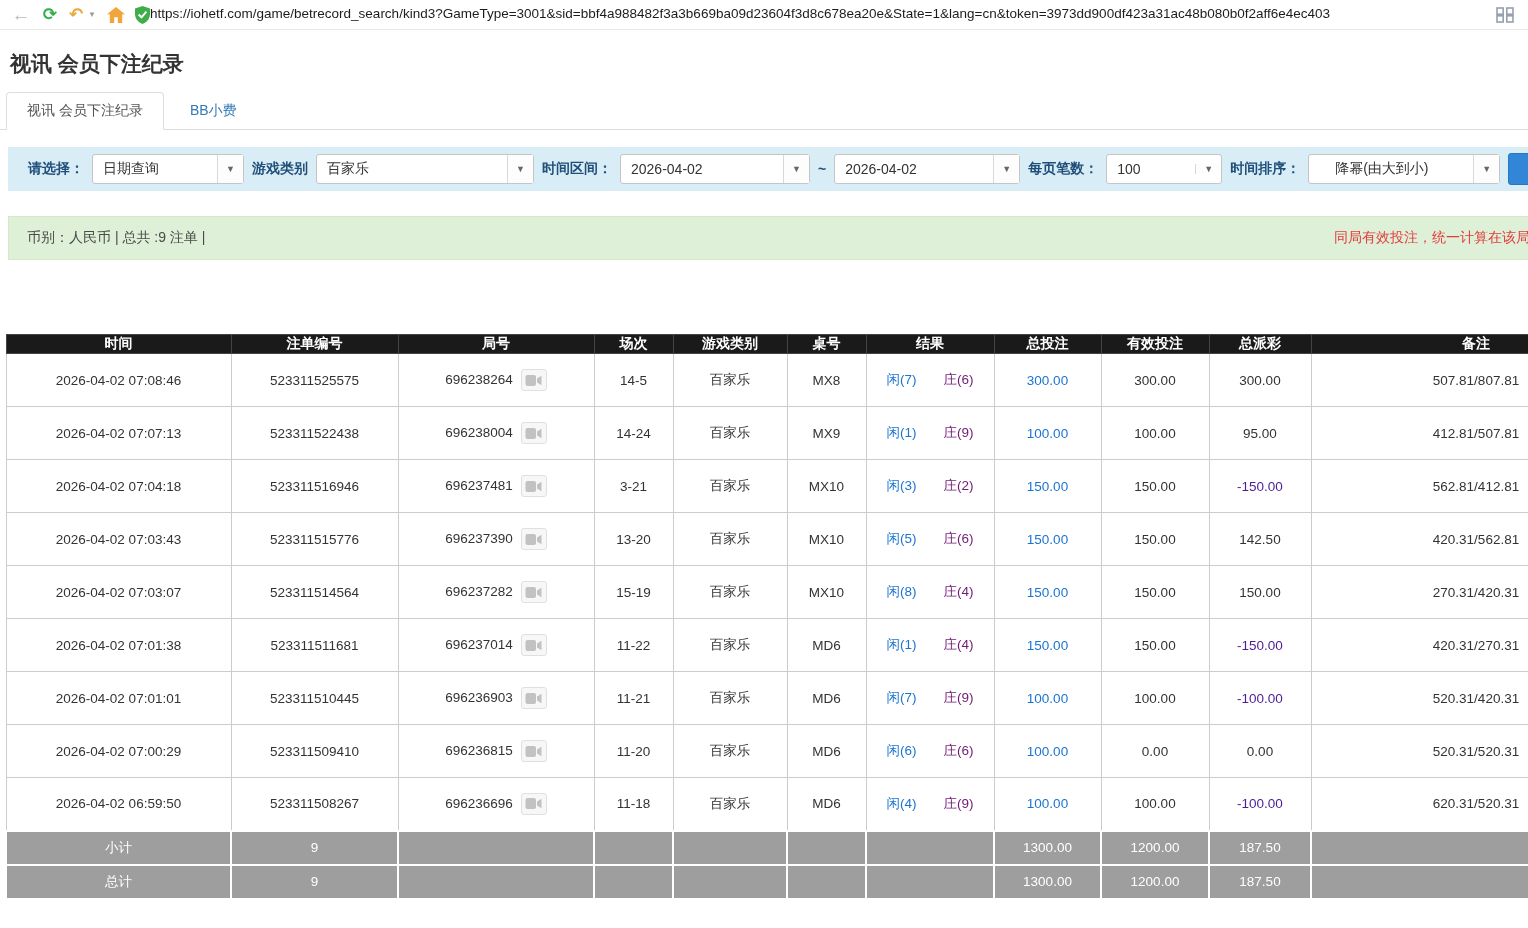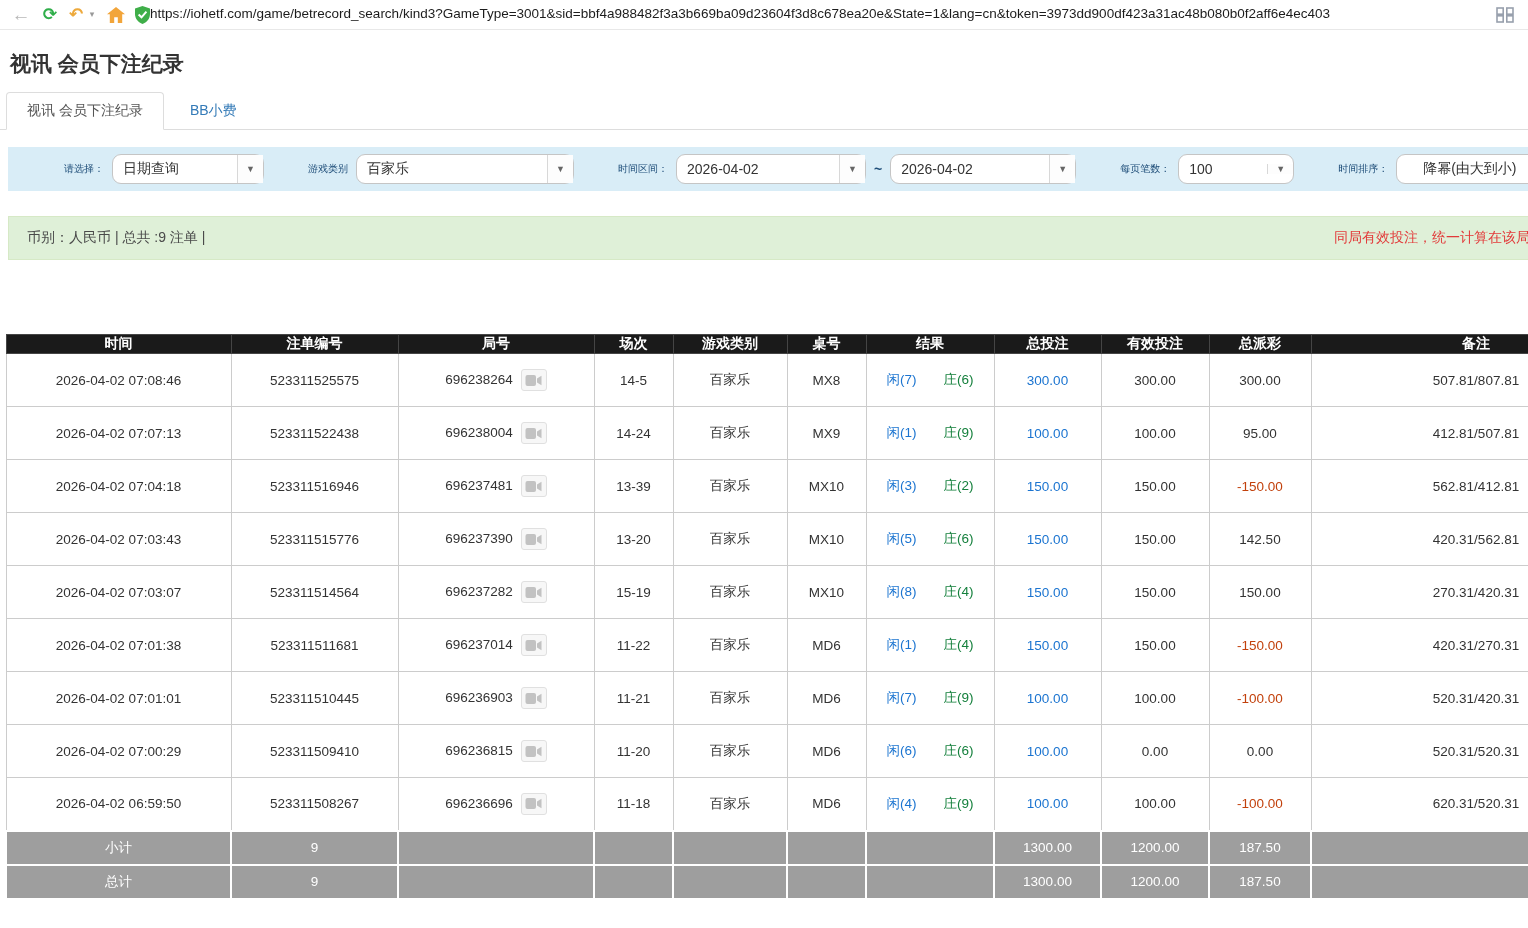--- a/index.html
+++ b/index.html
@@ -24,23 +24,23 @@
   .tabs { display: flex; align-items: flex-end; border-bottom: 1px solid #ddd;
     margin-top: 14px; padding-left: 6px; height: 38px; }
   .tab { font-size: 14px; padding: 9px 20px; white-space: nowrap; }
   .tab.active { background: #fff; border: 1px solid #ddd; border-bottom: 1px solid #fff;
     border-radius: 4px 4px 0 0; color: #555; margin-bottom: -1px; }
   .tab.inactive { color: #337ab7; cursor: pointer; padding: 9px 26px; }
 
   
   .filter-bar { margin: 17px 0 0 8px; width: 1620px; height: 44px; background: #d9edf7;
     display: flex; align-items: center; padding-left: 20px; gap: 8px; }
-  .flabel { color: #1f4e79; font-weight: normal; font-size: 10px; white-space: nowrap; margin-left: 36px; }
+  .flabel { color: #1f4e79; font-weight: bold; font-size: 14px; white-space: nowrap; }
   .tilde { color: #1f4e79; font-weight: bold; font-size: 14px; }
-  .combo { height: 30px; background: #fff; border: 1px solid #c5c5c5; border-radius: 9px;
+  .combo { height: 30px; background: #fff; border: 1px solid #c5c5c5; border-radius: 3px;
     display: flex; align-items: stretch; cursor: pointer; flex: none; }
   .combo-text { flex: 1; display: flex; align-items: center; padding: 0 10px;
     font-size: 14px; color: #333; white-space: nowrap; overflow: hidden; }
   .combo-caret { width: 26px; border-left: 1px solid #d8d8d8; display: flex;
     align-items: center; justify-content: center; font-size: 9px; color: #666; background: #fdfdfd; }
   .w152 { width: 152px; } .w218 { width: 218px; } .w190 { width: 190px; }
   .w186 { width: 186px; } .w116 { width: 116px; align-items: center; } .w192 { width: 192px; padding-left: 16px; }
   .search-btn { width: 64px; height: 32px; background: #3186d8; border: 1px solid #2a76c0;
     border-radius: 3px; flex: none; cursor: pointer; }
 
@@ -52,23 +52,23 @@
   .summary-right { position: absolute; left: 1325px; font-size: 14px; color: #e23a3a; white-space: nowrap; }
 
   
   .table-wrap { margin: 74px 0 0 5px; width: 1523px; overflow: hidden; }
   table { width: 1635px; border-collapse: collapse; table-layout: fixed; }
   thead th { background: #1a1a1a; color: #fff; font-size: 14px; font-weight: bold;
     height: 16px; border: 1px solid #454545; text-align: center; }
   tbody td { background: #fff; border: 1px solid #ccc; height: 53px; text-align: center;
     font-size: 13.5px; color: #333; }
   .blue { color: #1b74d0; }
-  .red { color: #c2410c; }
+  .red { color: #4c1d95; }
   .res-player { color: #1b74d0; margin-right: 27px; }
-  .res-banker { color: #15803d; }
+  .res-banker { color: #701a75; }
   .round-icon { display: inline-flex; width: 26px; height: 22px; border: 1px solid #e0e0e0;
     background: #f7f7f7; border-radius: 3px; align-items: center; justify-content: center;
     margin-left: 8px; vertical-align: middle; cursor: pointer; }
   tfoot td { background: #9e9e9e; border: 2px solid #fff; height: 34px; color: #fff;
     text-align: center; font-size: 13.5px; }
 </style>
 </head>
 <body>
 
 <div>
@@ -224,21 +224,21 @@
           </tr>
           <tr>
             <td>2026-04-02 07:04:18</td>
             <td>523311516946</td>
             <td><span>696237481</span><span class="round-icon">
                 <svg width="17" height="13" viewBox="0 0 17 13" xmlns="http://www.w3.org/2000/svg">
                   <rect x="0.5" y="1" width="10.5" height="11" rx="2" fill="#c2c2c2"></rect>
                   <path d="M12 4.5 L16.5 1.8 V11.2 L12 8.5 Z" fill="#c2c2c2"></path>
                 </svg>
               </span></td>
-            <td>13-39</td>
+            <td>3-21</td>
             <td>百家乐</td>
             <td>MX10</td>
             <td><span class="res-player">闲(3)</span><span class="res-banker">庄(2)</span></td>
             <td class="blue">150.00</td>
             <td>150.00</td>
             <td class="red">-150.00</td>
             <td>562.81/412.81</td>
           </tr>
           <tr>
             <td>2026-04-02 07:03:43</td>

